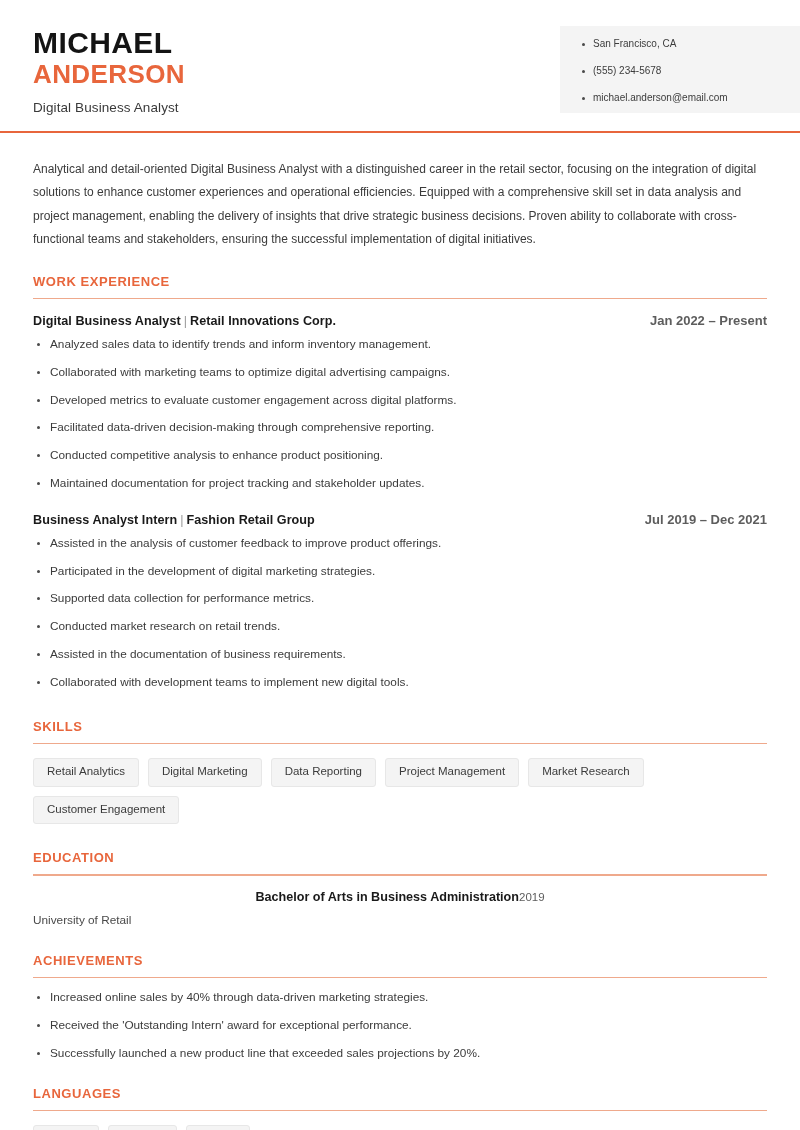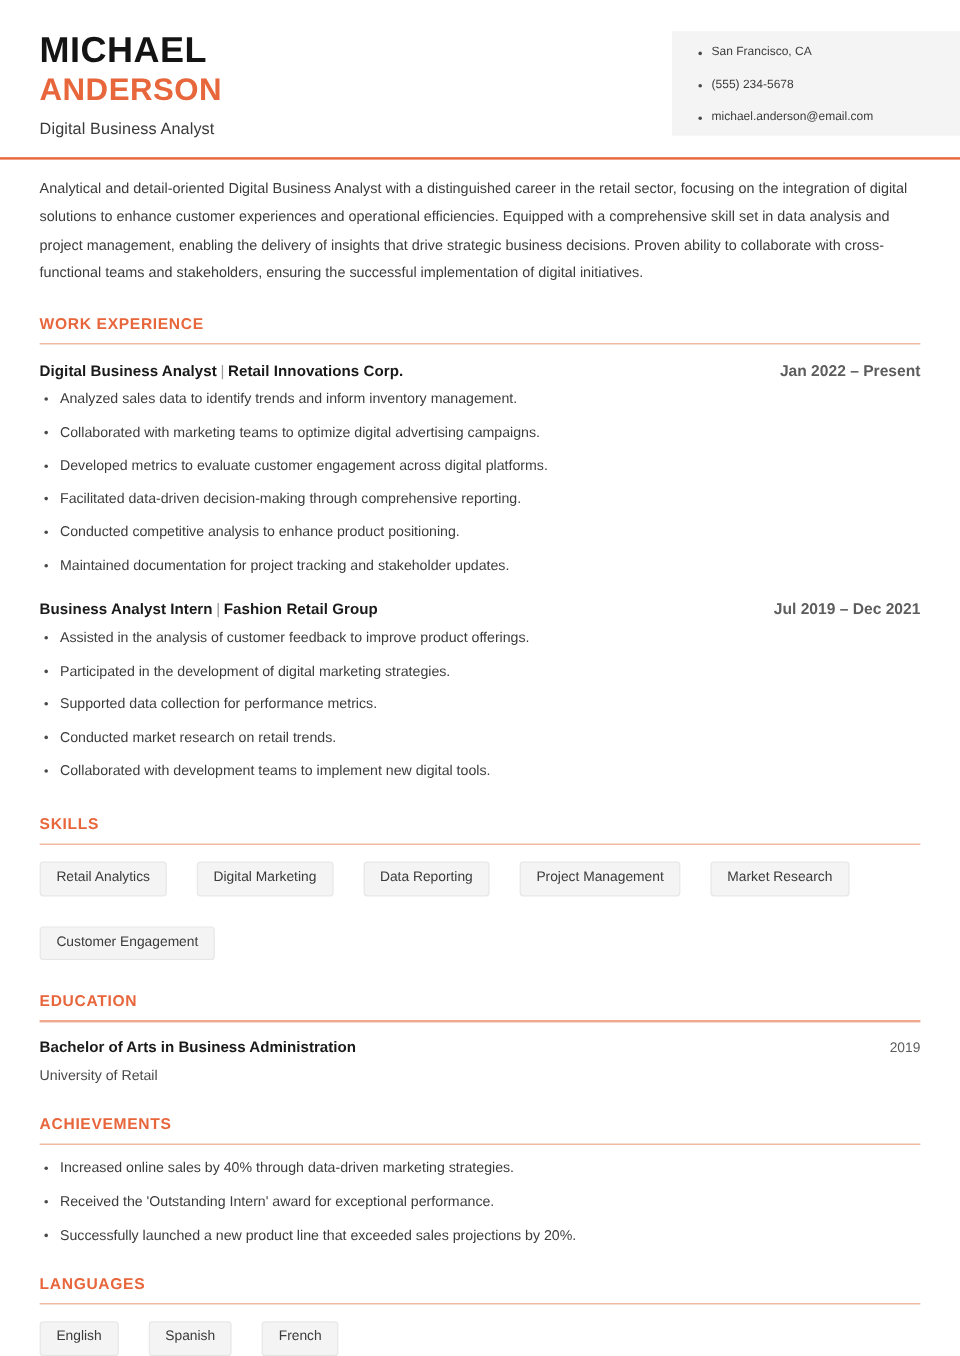--- a/index.html
+++ b/index.html
@@ -102,21 +102,21 @@
   
   .content {
     padding: 0 33px;
   }
 
   .summary {
     font-size: 12px;
     line-height: 1.95;
     color: #3b3b3b;
     margin: 0;
-    padding-top: 14px;
+    padding-top: 26px;
     text-align: left;
   }
 
   .section {
     margin-top: 22px;
   }
   .section-title {
     font-size: 13px;
     font-weight: bold;
     color: #E8663C;
@@ -178,38 +178,38 @@
     width: 3px;
     height: 3px;
     border-radius: 50%;
     background: #4a4a4a;
   }
 
   
   .pill-row {
     display: flex;
     flex-wrap: wrap;
-    gap: 25px;
+    gap: 9px;
     align-items: center;
   }
   .pill {
     background: #f4f4f4;
     border: 1px solid #e7e7e7;
     border-radius: 3px;
     font-size: 11.5px;
     color: #3b3b3b;
     padding: 7px 13px 8px 13px;
     line-height: 1;
     white-space: nowrap;
   }
 
   
   .edu-head {
     display: flex;
-    justify-content: space-between;
+    justify-content: center;
     align-items: baseline;
   }
   .edu-degree {
     font-size: 12.6px;
     font-weight: bold;
     color: #1a1a1a;
   }
   .edu-year {
     font-size: 11.5px;
     color: #5d5d5d;
@@ -278,20 +278,21 @@
           <div class="entry-role">
             <span>Business Analyst Intern</span><span class="entry-sep">|</span><span>Fashion Retail Group</span>
           </div>
           <div class="entry-date">Jul 2019 – Dec 2021</div>
         </div>
         <ul class="bullets">
           <li>Assisted in the analysis of customer feedback to improve product offerings.</li>
           <li>Participated in the development of digital marketing strategies.</li>
           <li>Supported data collection for performance metrics.</li>
           <li>Conducted market research on retail trends.</li>
+          <li>Assisted in the documentation of business requirements.</li>
           <li>Collaborated with development teams to implement new digital tools.</li>
         </ul>
       </div>
     </div>
 
     <div class="section section-skills">
       <div class="section-title">SKILLS</div>
       <div class="section-rule"></div>
       <div class="pill-row">
         <span class="pill">Retail Analytics</span>

